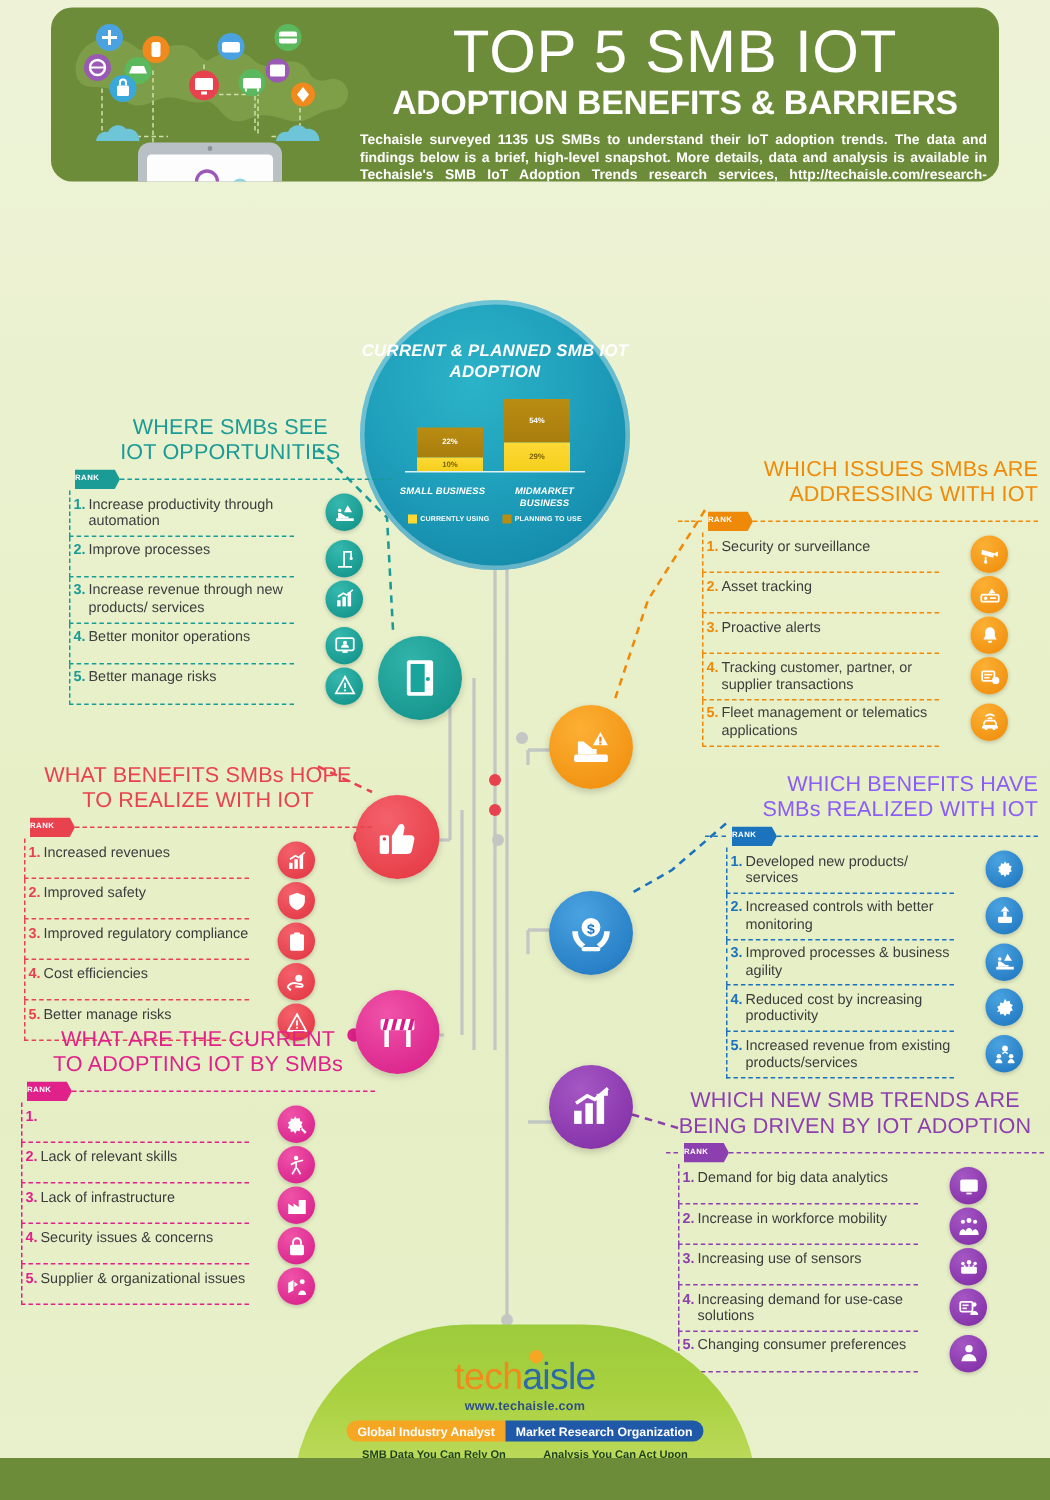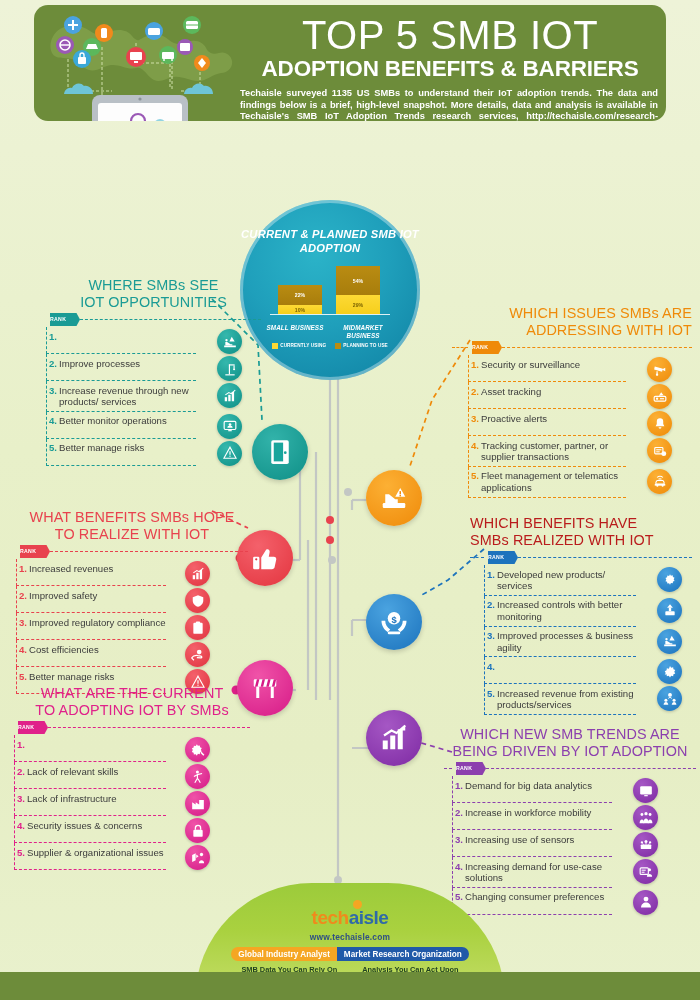--- a/index.html
+++ b/index.html
@@ -128,21 +128,21 @@
   #p-barriers      { left:14px; top:685px; width:236px; }
   #p-trends        { left:444px; top:726px; width:252px; }
 
   
   #footer-dome {
     position:absolute; left:195px; top:883px; width:310px; height:117px;
     background:linear-gradient(180deg,#9ccb3b 0%, #a9d13f 40%, #c6de6a 100%);
     border-radius:155px 155px 0 0;
   }
   #logo-wrap { position:absolute; left:0; top:22px; width:310px; text-align:center; }
-  #logo-text { font-size:19px; font-weight:700; letter-spacing:-.5px; line-height:26px; }
+  #logo-text { font-size:25px; font-weight:400; letter-spacing:-.5px; line-height:26px; }
   #logo-text .t { color:#f08a1c; }
   #logo-text .a { color:#2f6aa8; }
   #logo-dot {
     position:absolute; left:50%; margin-left:3px; top:-5px;
     width:9px; height:9px; border-radius:50%; background:#f5a623;
   }
   #logo-url { font-size:8.4px; font-weight:700; color:#2f4f84; margin-top:1px; letter-spacing:.2px; }
   #badges { display:flex; justify-content:center; margin-top:5px; }
   .badge { font-size:8.2px; font-weight:700; color:#fff; padding:2.5px 7px; white-space:nowrap; }
   .badge.orange { background:#f5a623; border-radius:9px 0 0 9px; }
@@ -378,20 +378,21 @@
   <div class="rank-row">
     <svg class="rank-flag" style="left:0" viewBox="0 0 34 13" preserveAspectRatio="none">
       <path d="M0 0h30l4 6.5-4 6.5H0z" fill="#1a9b95"></path>
     </svg>
     <span style="position:absolute;left:4px;top:3.3px;color:#fff;font-size:5.2px;font-weight:700;letter-spacing:.3px">RANK</span>
     <div class="dashline" style="left:34px;right:0;border-color:#1a9b95"></div>
   </div>
   <div class="items" id="items-opportunities">
       <div class="item" style="width: 150px; border-left: 1.1px dashed rgb(26, 155, 149); border-bottom: 1.1px dashed rgb(26, 155, 149); border-top: none;">
         <span class="num" style="color: rgb(26, 155, 149);">1.</span>
+        <span class="txt">Increase productivity through automation</span>
         <span class="ic" style="left: 170px; top: 2px; background: radial-gradient(circle at 36% 26%, rgb(53, 184, 173), rgb(14, 143, 134));">
           <svg viewBox="0 0 24 24" style="color:#fff">
             <path d="M2 18h20v3H2z"></path>
             <path d="M4 18v-6h3l6 4h3v2z"></path>
             <path d="M15 3l5 8h-9z"></path>
             <circle cx="6" cy="9" r="2"></circle>
           </svg>
         </span>
       </div>
       <div class="item" style="width: 150px; border-left: 1.1px dashed rgb(26, 155, 149); border-bottom: 1.1px dashed rgb(26, 155, 149);">
@@ -587,21 +588,21 @@
             <path d="M12 2L22.5 21H1.5z" fill="none" stroke="currentColor" stroke-width="2"></path>
             <rect x="11" y="9" width="2" height="6"></rect>
             <rect x="11" y="16.5" width="2" height="2"></rect>
           </svg>
         </span>
       </div>
     </div>
 </div>
 
 <div class="panel" id="p-realized">
-  <div class="panel-title" style="color:#b91c1c;text-align:left">
+  <div class="panel-title" style="color:#8b5cf6;text-align:right">
     <div>WHICH BENEFITS HAVE</div>
     <div>SMBs REALIZED WITH IOT</div>
   </div>
   <div class="rank-row">
     <svg class="rank-flag" style="left:14px" viewBox="0 0 34 13" preserveAspectRatio="none">
       <path d="M0 0h30l4 6.5-4 6.5H0z" fill="#1c73bd"></path>
     </svg>
     <span style="position:absolute;left:18px;top:3.3px;color:#fff;font-size:5.2px;font-weight:700;letter-spacing:.3px">RANK</span>
     <div class="dashline" style="left:48px;right:0;border-color:#1c73bd"></div>
     <div class="dashline" style="left:0;width:14px;border-color:#1c73bd"></div>
@@ -636,20 +637,21 @@
           <svg viewBox="0 0 24 24" style="color:#fff">
             <path d="M2 18h20v3H2z"></path>
             <path d="M4 18v-6h3l6 4h3v2z"></path>
             <path d="M15 3l5 8h-9z"></path>
             <circle cx="6" cy="9" r="2"></circle>
           </svg>
         </span>
       </div>
       <div class="item" style="width: 152px; border-left: 1.1px dashed rgb(28, 115, 189); border-bottom: 1.1px dashed rgb(28, 115, 189);">
         <span class="num" style="color: rgb(28, 115, 189);">4.</span>
+        <span class="txt">Reduced cost by increasing productivity</span>
         <span class="ic" style="left: 172px; top: 2px; background: radial-gradient(circle at 36% 26%, rgb(74, 163, 224), rgb(27, 114, 189));">
           <svg viewBox="0 0 24 24" style="color:#fff">
             <path d="M12 1.5l2 3 3.4-.8.5 3.4 3.1 1.4-1.7 3 1.7 3-3.1 1.4-.5 3.4-3.4-.8-2 3-2-3-3.4.8-.5-3.4L3 16.5l1.7-3L3 10.5l3.1-1.4.5-3.4 3.4.8z"></path>
             <circle cx="12" cy="13.5" r="3.4" fill="#fff"></circle>
           </svg>
         </span>
       </div>
       <div class="item" style="width: 152px; border-left: 1.1px dashed rgb(28, 115, 189); border-bottom: 1.1px dashed rgb(28, 115, 189);">
         <span class="num" style="color: rgb(28, 115, 189);">5.</span>
         <span class="txt">Increased revenue from existing products/services</span>

